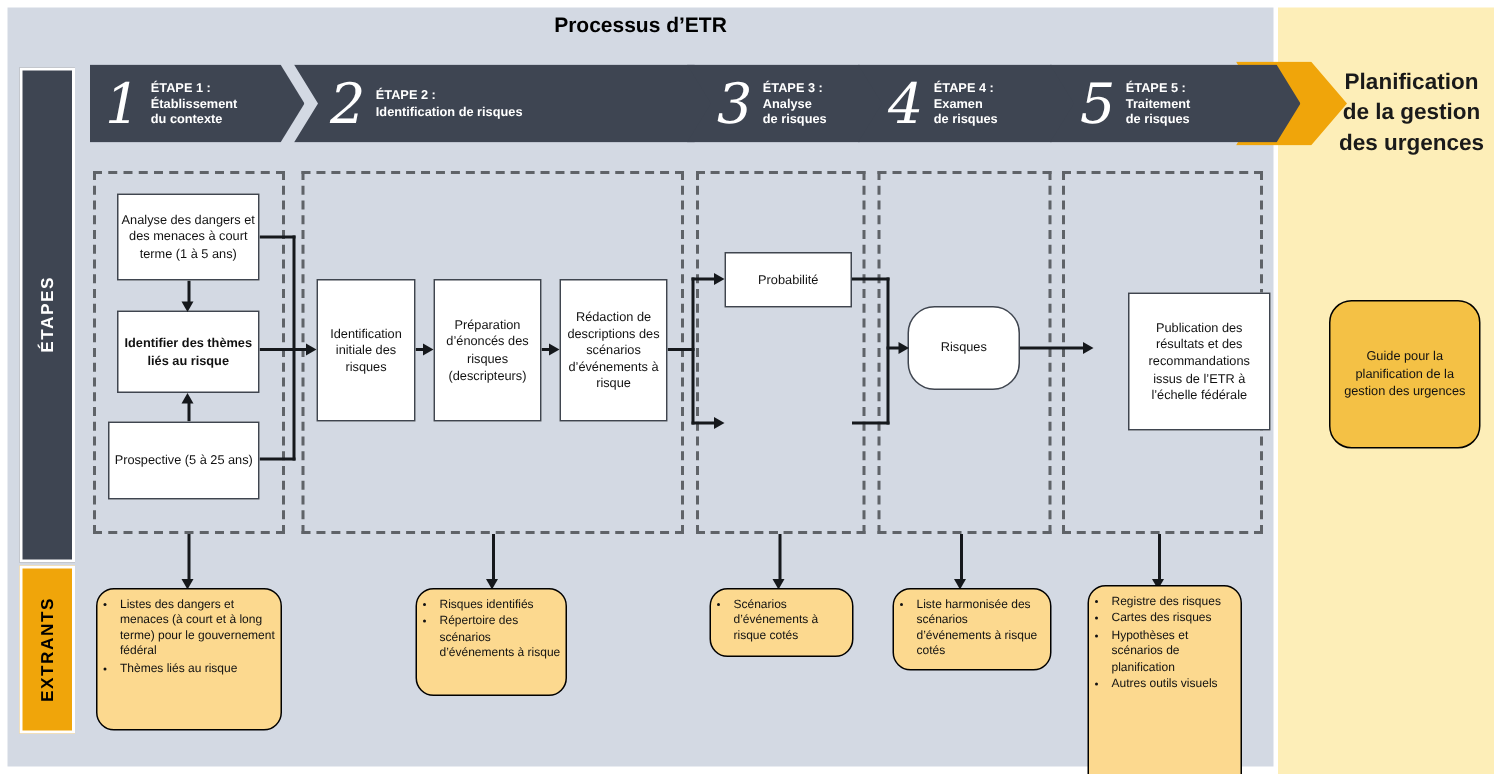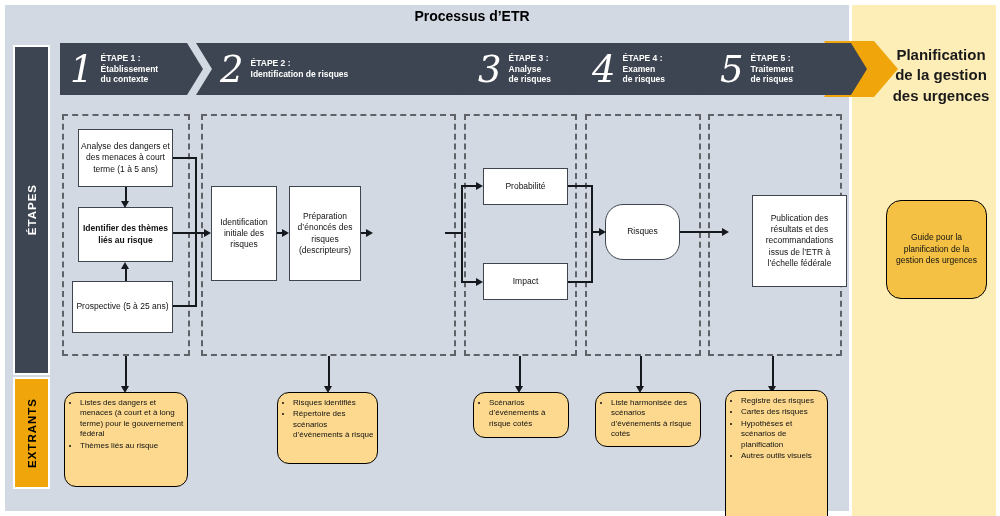--- a/index.html
+++ b/index.html
@@ -1,21 +1,21 @@
 <!DOCTYPE html>
 <html lang="fr"><head>
 <meta charset="utf-8">
 <style>
   html,body{margin:0;padding:0;background:#fff;}
   #canvas{position:relative;width:1000px;height:516px;background:#fff;overflow:hidden;
           font-family:"Liberation Sans",sans-serif;color:#111;}
   .abs{position:absolute;}
   .panel-blue{left:5px;top:5px;width:844px;height:506px;background:#d3d9e3;}
   .panel-yellow{left:852px;top:5px;width:144px;height:511px;background:#fdeeb8;}
-  .diagram-title{left:5px;top:8px;width:844px;text-align:center;font-size:14px;font-weight:bold;color:#000;padding-left:45px;}
+  .diagram-title{left:5px;top:8px;width:844px;text-align:center;font-size:14px;font-weight:bold;color:#000;}
 
   
   .band-step{top:43px;height:52px;background:#3e4552;color:#fff;display:flex;align-items:center;z-index:2;}
   .clip-first{clip-path:polygon(0 0,calc(100% - 16px) 0,100% 50%,calc(100% - 16px) 100%,0 100%);}
   .clip-mid{clip-path:polygon(0 0,calc(100% - 16px) 0,100% 50%,calc(100% - 16px) 100%,0 100%,16px 50%);}
   .step-num{font-family:"DejaVu Serif",serif;font-style:italic;font-size:37px;line-height:1;font-weight:400;}
   .step-label{font-size:8.5px;font-weight:bold;line-height:1.25;white-space:pre-line;margin-left:7px;}
   .final-arrow{left:824px;top:41px;width:74px;height:56px;background:#f0a50a;z-index:1;
     clip-path:polygon(0 0,calc(100% - 24px) 0,100% 50%,calc(100% - 24px) 100%,0 100%,16px 50%);}
 
@@ -104,22 +104,22 @@
   <div class="abs dashed" style="left:201px;width:255px;"></div>
   <div class="abs dashed" style="left:464px;width:113px;"></div>
   <div class="abs dashed" style="left:585px;width:116px;"></div>
   <div class="abs dashed" style="left:708px;width:134px;"></div>
 
   <div class="abs pbox" style="left:78px;top:129px;width:95px;height:58px;">Analyse des dangers et des menaces à court terme (1 à 5 ans)</div>
   <div class="abs pbox" style="left:78px;top:207px;width:95px;height:55px;font-weight:bold;">Identifier des thèmes liés au risque</div>
   <div class="abs pbox" style="left:72px;top:281px;width:101px;height:52px;">Prospective (5 à 25 ans)</div>
   <div class="abs pbox" style="left:211px;top:186px;width:66px;height:95px;">Identification initiale des risques</div>
   <div class="abs pbox" style="left:289px;top:186px;width:72px;height:95px;">Préparation d’énoncés des risques (descripteurs)</div>
+  <div class="abs pbox" style="left:373px;top:186px;width:72px;height:95px;">Rédaction de descriptions des scénarios d’événements à risque</div>
   <div class="abs pbox" style="left:483px;top:168px;width:85px;height:37px;">Probabilité</div>
-  <div class="abs pbox" style="left:483px;top:263px;width:85px;height:37px;">Impact</div>
   <div class="abs pbox" style="left:605px;top:204px;width:75px;height:56px;border-radius:18px;">Risques</div>
   <div class="abs pbox" style="left:752px;top:195px;width:95px;height:92px;">Publication des résultats et des recommandations issus de l’ETR à l’échelle fédérale</div>
 
   <div class="abs vline" style="left:125px;top:187px;height:15px;"></div>
   <div class="abs arr-d" style="left:121px;top:201px;"></div>
   <div class="abs arr-u" style="left:121px;top:262px;"></div>
   <div class="abs vline" style="left:125px;top:268px;height:13px;"></div>
 
   <div class="abs hline" style="left:173px;top:157px;width:24px;"></div>
   <div class="abs hline" style="left:173px;top:232px;width:24px;"></div>

